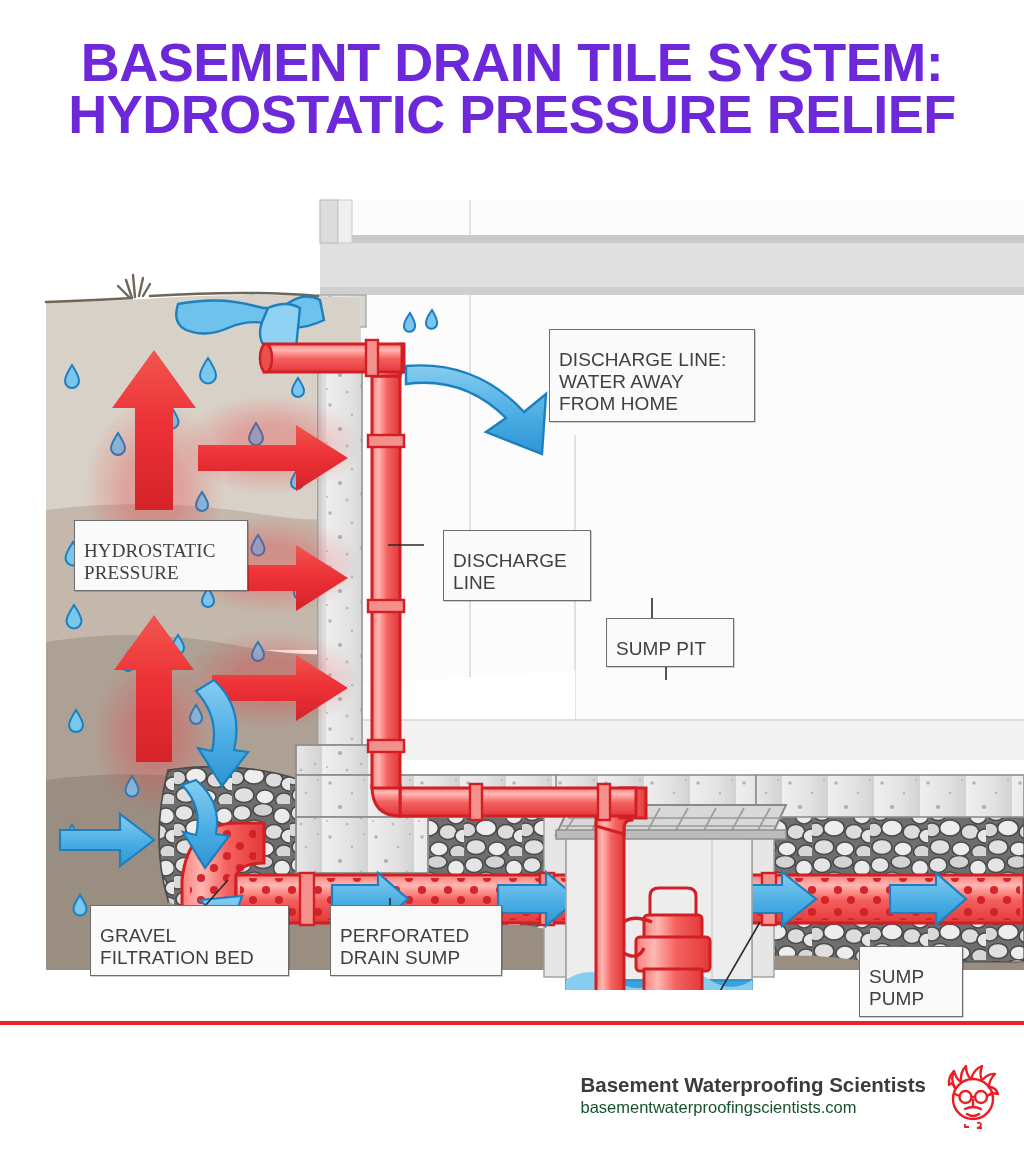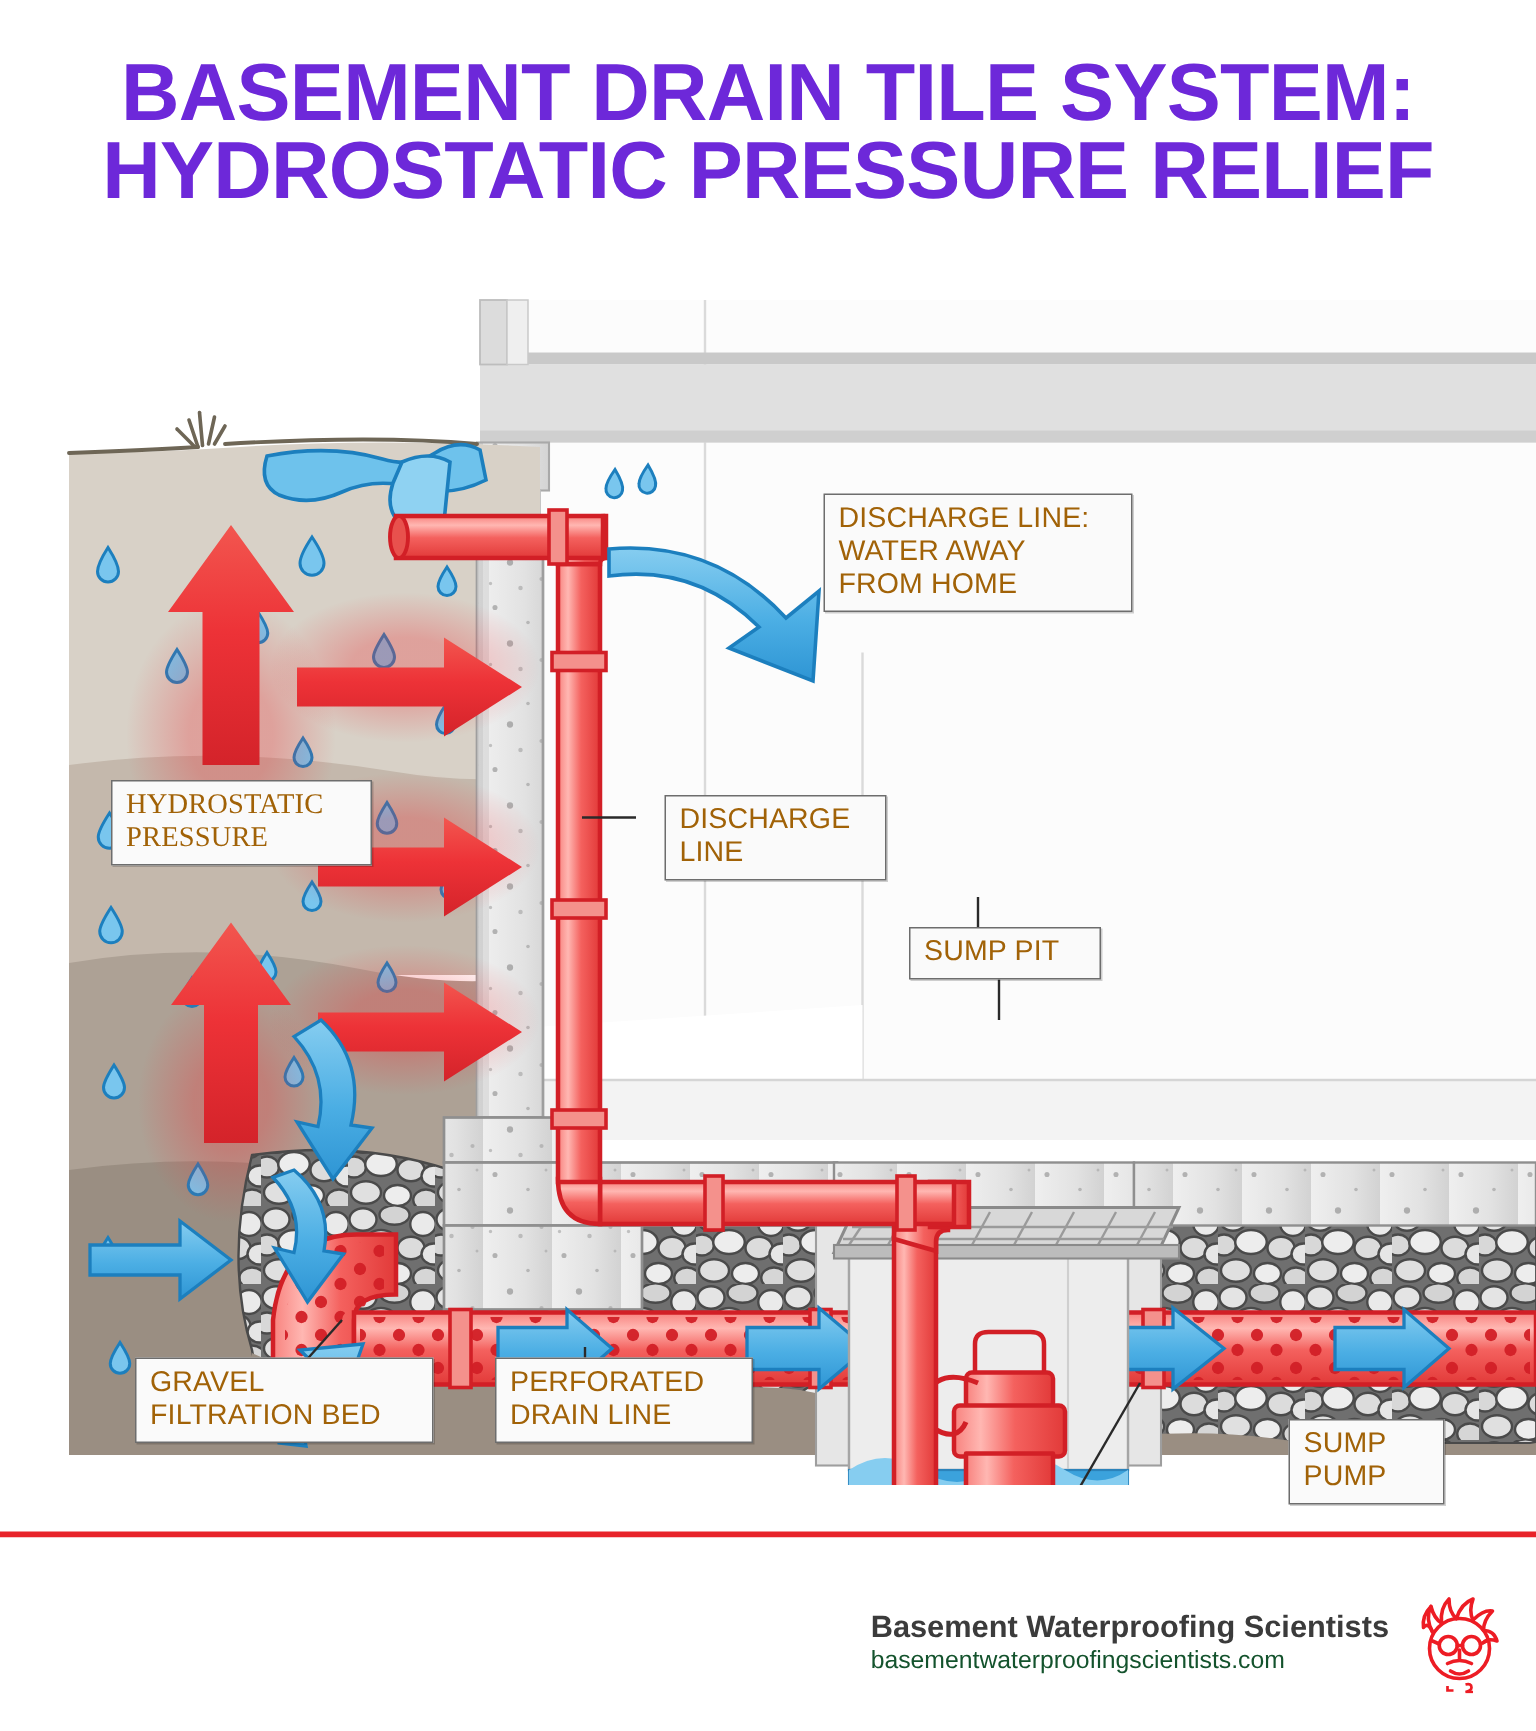--- a/index.html
+++ b/index.html
@@ -31,22 +31,22 @@
   
   .diagram{position:absolute;left:0;top:180px;width:1024px;height:810px;}
   .diagram svg{display:block;}
 
   
   .callout{
     position:absolute;
     background:#FAFAFA;
     border:1.5px solid #6d6d6d;
     box-shadow:1px 1px 0 rgba(0,0,0,0.18);
-    padding:5px 9px 6px 9px;
-    color:#a16207;
+    padding:19px 9px 6px 9px;
+    color:#404040;
     font-size:19px;
     line-height:22px;
     font-weight:500;
     letter-spacing:0.1px;
     white-space:pre-line;
     font-family:"Liberation Sans", sans-serif;
   }
 
   
   .footer-rule{
@@ -442,21 +442,21 @@
 
   <div class="callout" style="left:443px;top:530px;width:128px;">DISCHARGE
 LINE</div>
 
   <div class="callout" style="left:606px;top:618px;width:108px;">SUMP PIT</div>
 
   <div class="callout" style="left:74px;top:905px;width:179px;margin-left:16px;">GRAVEL
 FILTRATION BED</div>
 
   <div class="callout" style="left:330px;top:905px;width:152px;">PERFORATED
-DRAIN LINE</div>
+DRAIN SUMP</div>
 
   <div class="callout" style="left:859px;top:946px;width:84px;">SUMP
 PUMP</div>
 
   <div class="footer-rule"></div>
   <div class="footer">
     <div class="footer-inner">
       <div class="footer-text">
         <div class="brand">Basement Waterproofing Scientists</div>
         <div class="brand-url">basementwaterproofingscientists.com</div>

